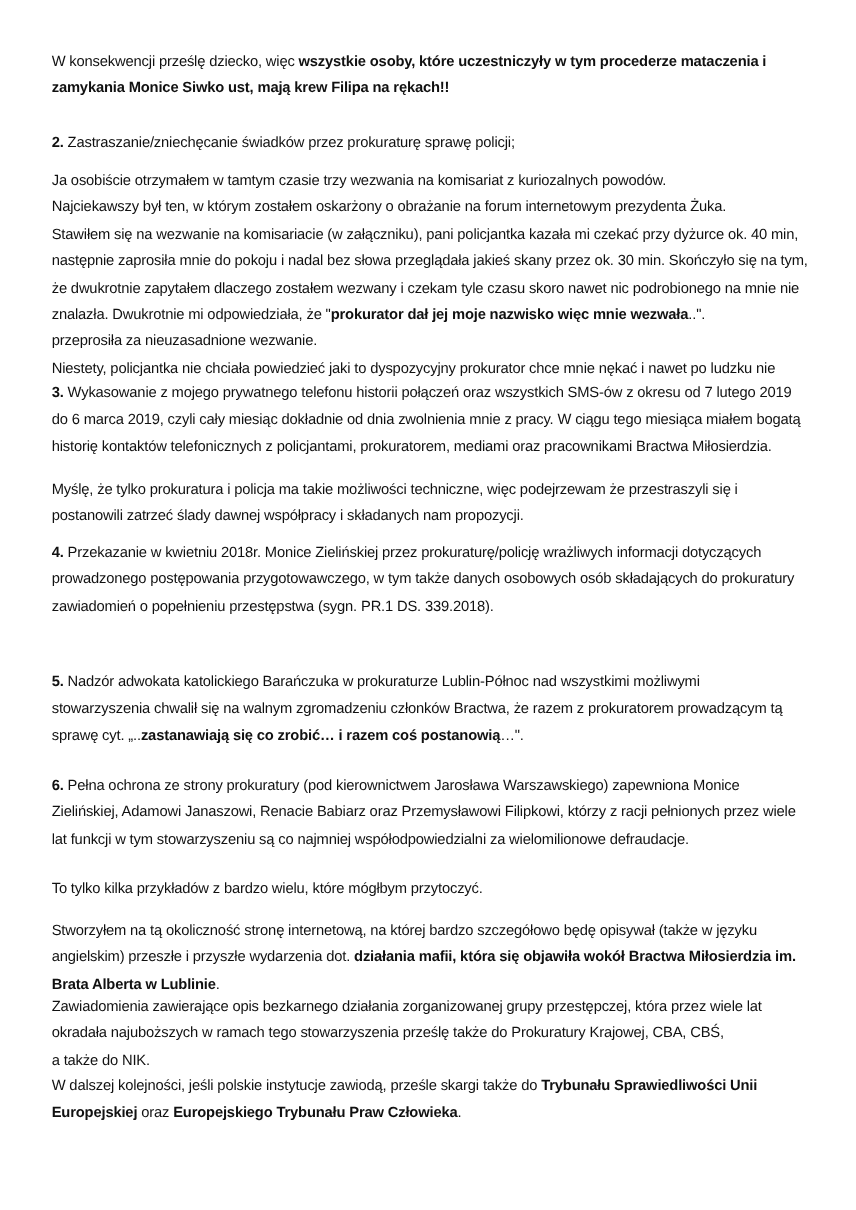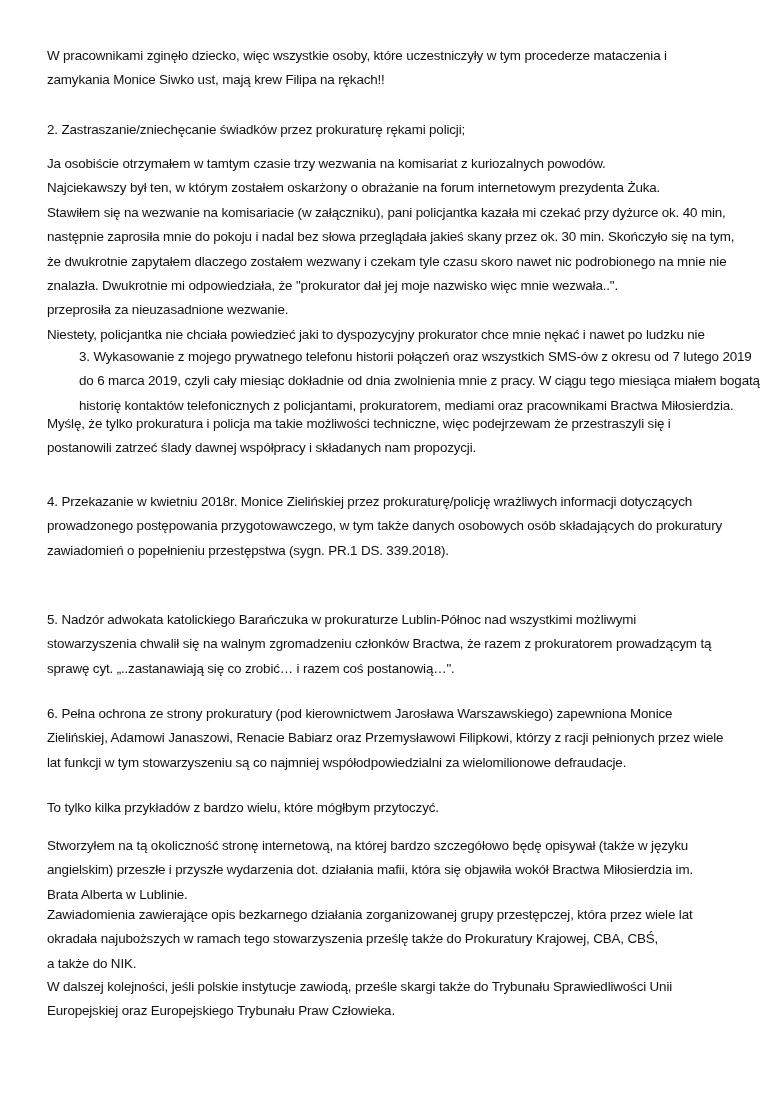--- a/index.html
+++ b/index.html
@@ -23,50 +23,50 @@
     }
     .para {
       position: absolute;
       left: 0;
       width: 690px;
       font-size: 13.4px;
       line-height: 24.4px;
       letter-spacing: -0.15px;
       margin: 0;
     }
-    .para b { font-weight: normal; }
+    .para b { font-weight: bold; }
     .line { display: block; white-space: nowrap; }
   </style>
 </head>
 <body>
 
 <div class="page">
   <p class="para" style="top: 44px;">
-      <span class="line"><span>W pracownikami zginęło dziecko, więc </span><b>wszystkie osoby, które uczestniczyły w tym procederze mataczenia i</b></span>
+      <span class="line"><span>W konsekwencji prześlę dziecko, więc </span><b>wszystkie osoby, które uczestniczyły w tym procederze mataczenia i</b></span>
       <span class="line"><b>zamykania Monice Siwko ust, mają krew Filipa na rękach!!</b></span>
     </p>
   <p class="para" style="top: 118px;">
-      <span class="line"><b>2.</b><span> Zastraszanie/zniechęcanie świadków przez prokuraturę rękami policji;</span></span>
+      <span class="line"><b>2.</b><span> Zastraszanie/zniechęcanie świadków przez prokuraturę sprawę policji;</span></span>
     </p>
   <p class="para" style="top: 152px;">
       <span class="line"><span>Ja osobiście otrzymałem w tamtym czasie trzy wezwania na komisariat z kuriozalnych powodów.</span></span>
       <span class="line"><span>Najciekawszy był ten, w którym zostałem oskarżony o obrażanie na forum internetowym prezydenta Żuka.</span></span>
       <span class="line"><span>Stawiłem się na wezwanie na komisariacie (w załączniku), pani policjantka kazała mi czekać przy dyżurce ok. 40 min,</span></span>
       <span class="line"><span>następnie zaprosiła mnie do pokoju i nadal bez słowa przeglądała jakieś skany przez ok. 30 min. Skończyło się na tym,</span></span>
       <span class="line"><span>że dwukrotnie zapytałem dlaczego zostałem wezwany i czekam tyle czasu skoro nawet nic podrobionego na mnie nie</span></span>
       <span class="line"><span>znalazła. Dwukrotnie mi odpowiedziała, że "</span><b>prokurator dał jej moje nazwisko więc mnie wezwała</b><span>..".</span></span>
       <span class="line"><span>przeprosiła za nieuzasadnione wezwanie.</span></span>
       <span class="line"><span>Niestety, policjantka nie chciała powiedzieć jaki to dyspozycyjny prokurator chce mnie nękać i nawet po ludzku nie</span></span>
     </p>
-  <p class="para" style="top: 345px; margin-left: 32px;">
+  <p class="para" style="top: 345px;">
       <span class="line"><b>3.</b><span> Wykasowanie z mojego prywatnego telefonu historii  połączeń oraz wszystkich SMS-ów z okresu od 7 lutego 2019</span></span>
       <span class="line"><span>do 6 marca 2019, czyli cały miesiąc dokładnie od dnia zwolnienia mnie z pracy. W ciągu tego miesiąca miałem bogatą</span></span>
       <span class="line"><span>historię kontaktów telefonicznych z policjantami, prokuratorem, mediami oraz pracownikami Bractwa Miłosierdzia.</span></span>
     </p>
-  <p class="para" style="top: 412px;">
+  <p class="para" style="top: 433px;">
       <span class="line"><span>Myślę, że tylko prokuratura i policja ma takie możliwości techniczne, więc podejrzewam że przestraszyli się i</span></span>
       <span class="line"><span>postanowili zatrzeć ślady dawnej współpracy i składanych nam propozycji.</span></span>
     </p>
   <p class="para" style="top: 490px;">
       <span class="line"><b>4.</b><span> Przekazanie w kwietniu 2018r. Monice Zielińskiej przez prokuraturę/policję wrażliwych informacji dotyczących</span></span>
       <span class="line"><span>prowadzonego postępowania przygotowawczego, w tym także danych osobowych osób składających do prokuratury</span></span>
       <span class="line"><span>zawiadomień o popełnieniu przestępstwa (sygn.  PR.1 DS. 339.2018).</span></span>
     </p>
   <p class="para" style="top: 608px;">
       <span class="line"><b>5.</b><span> Nadzór adwokata katolickiego Barańczuka w prokuraturze Lublin-Północ nad wszystkimi możliwymi</span></span>

